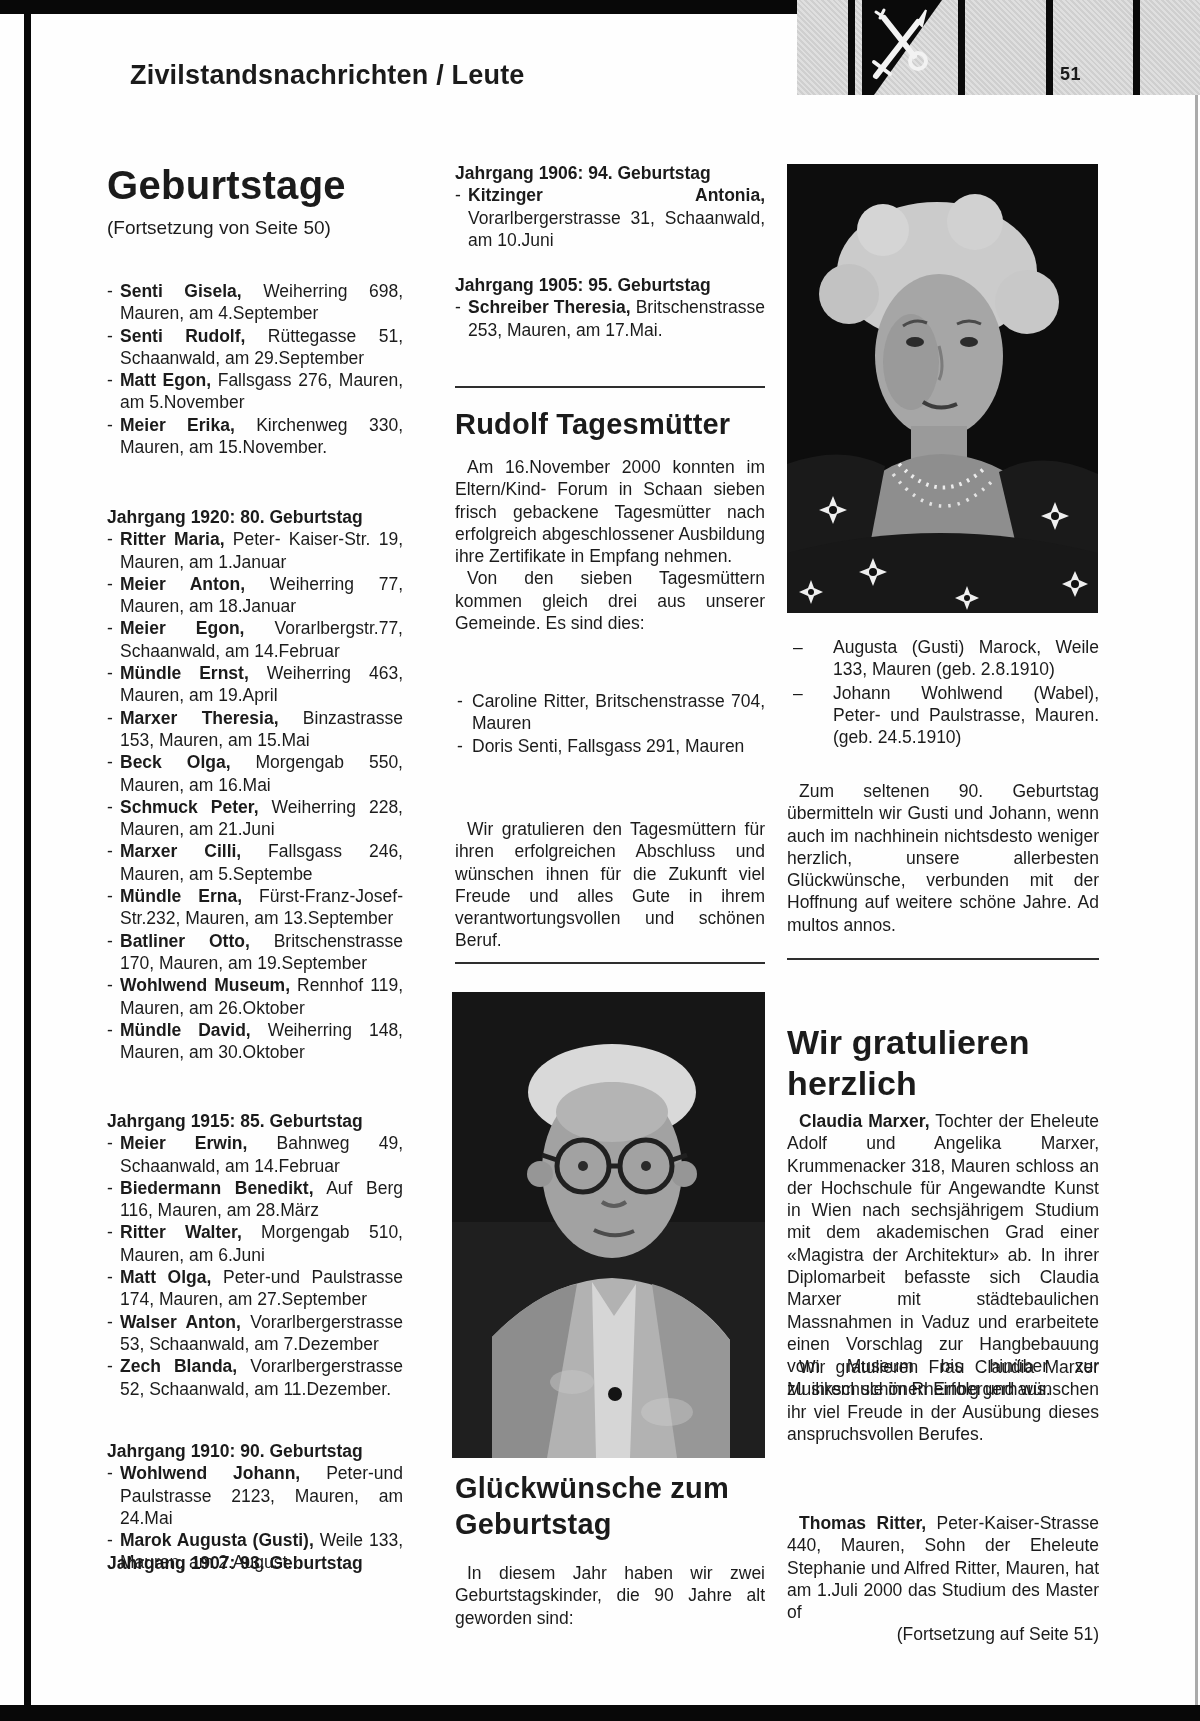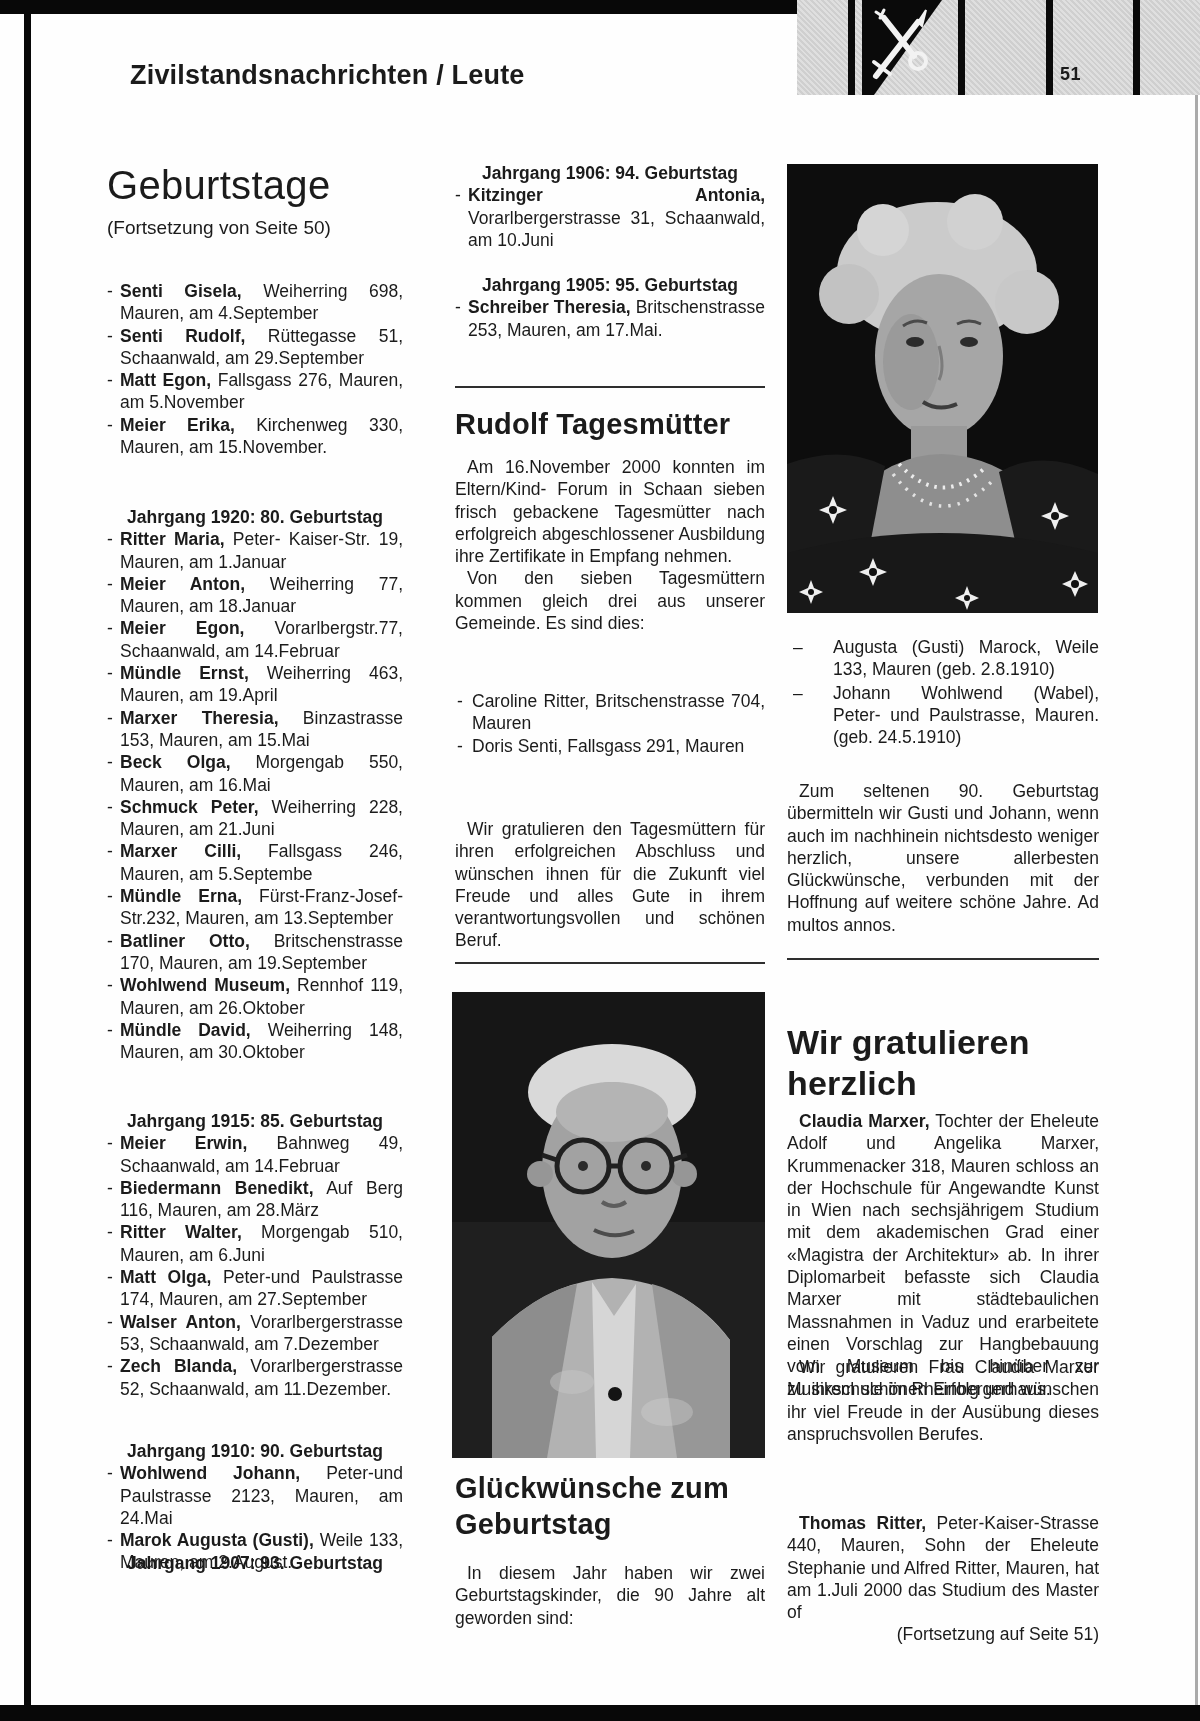--- a/index.html
+++ b/index.html
@@ -19,25 +19,25 @@
       background-image:repeating-linear-gradient(45deg,#cfcfcf 0 2px,#dfdfdf 2px 4px);}
   .strip-sep{position:absolute;top:0;width:7px;height:95px;background:#0a0a0a;}
   .sep1{left:51px}.sep2{left:161px}.sep3{left:249px}.sep4{left:336px}
   .corner-emblem{position:absolute;left:65px;top:0;width:84px;height:95px;}
   .page-num{position:absolute;left:263px;top:64px;font-size:18px;font-weight:bold;letter-spacing:.5px;}
   
   .blk{position:absolute;line-height:22.3px;font-size:17.5px;}
   .c1{left:107px;width:296px;}
   .c2{left:455px;width:310px;}
   .c3{left:787px;width:312px;}
-  .big-title{font-size:40px;font-weight:normal;line-height:44px;letter-spacing:.3px;}
+  .big-title{font-size:40px;font-weight:bold;line-height:44px;letter-spacing:.3px;}
   .mid-title{font-size:29px;font-weight:bold;line-height:36px;letter-spacing:.2px;}
   .sec-title{font-size:34px;font-weight:bold;line-height:41px;letter-spacing:.2px;margin-top:32px;}
   .subtle{font-size:19px;}
-  .grp-head{font-weight:bold;text-align:center;}
+  .grp-head{font-weight:bold;text-align:left;}
   .entry{position:relative;padding-left:13px;text-align:justify;}
   .entry::before{content:"-";position:absolute;left:0;top:0;}
   .para{text-align:justify;}
   .ind{text-indent:12px;}
   .cap-entry{position:relative;padding-left:46px;text-align:justify;margin-bottom:1px;}
   .cap-entry::before{content:"\2013";position:absolute;left:6px;top:0;}
   .tm-entry{position:relative;padding-left:17px;text-align:justify;}
   .tm-entry::before{content:"-";position:absolute;left:2px;top:0;}
   .rule{position:absolute;height:2px;background:#2e2e2e;}
   .photo{position:absolute;display:block;}

